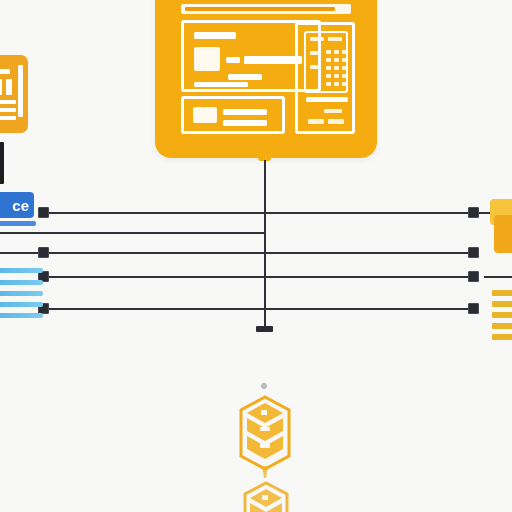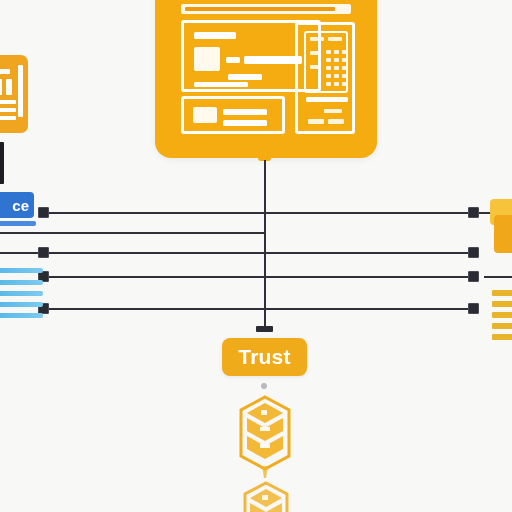--- a/index.html
+++ b/index.html
@@ -283,23 +283,20 @@
 
   <div class="hline abs" style="left:44px; top:276px; width:435px;"></div>
   <div class="node-sq abs" style="left:38px; top:271px;"></div>
   <div class="node-sq abs" style="left:468px; top:271px;"></div>
   <div class="hline abs" style="left:484px; top:276px; width:28px;"></div>
 
   <div class="hline abs" style="left:44px; top:308px; width:435px;"></div>
   <div class="node-sq abs" style="left:38px; top:303px;"></div>
   <div class="node-sq abs" style="left:468px; top:303px;"></div>
 
-  <div id="trust-button" class="abs">
-    <span>Trust</span>
-  </div>
 
   <div class="dot-sm abs" style="left:261px; top:383px;"></div>
 
   <div class="hexwrap" style="left:236px; top:394px;">
     <svg width="58" height="86" viewBox="0 0 58 86">
       <g fill="none" stroke="#f0ac1e" stroke-width="3">
         <path d="M29 3 L53 16 L53 62 L29 75 L5 62 L5 16 Z"></path>
       </g>
       <g fill="#f3b326" opacity="0.92">
         <path d="M29 9 L47 19 L29 29 L11 19 Z"></path>

